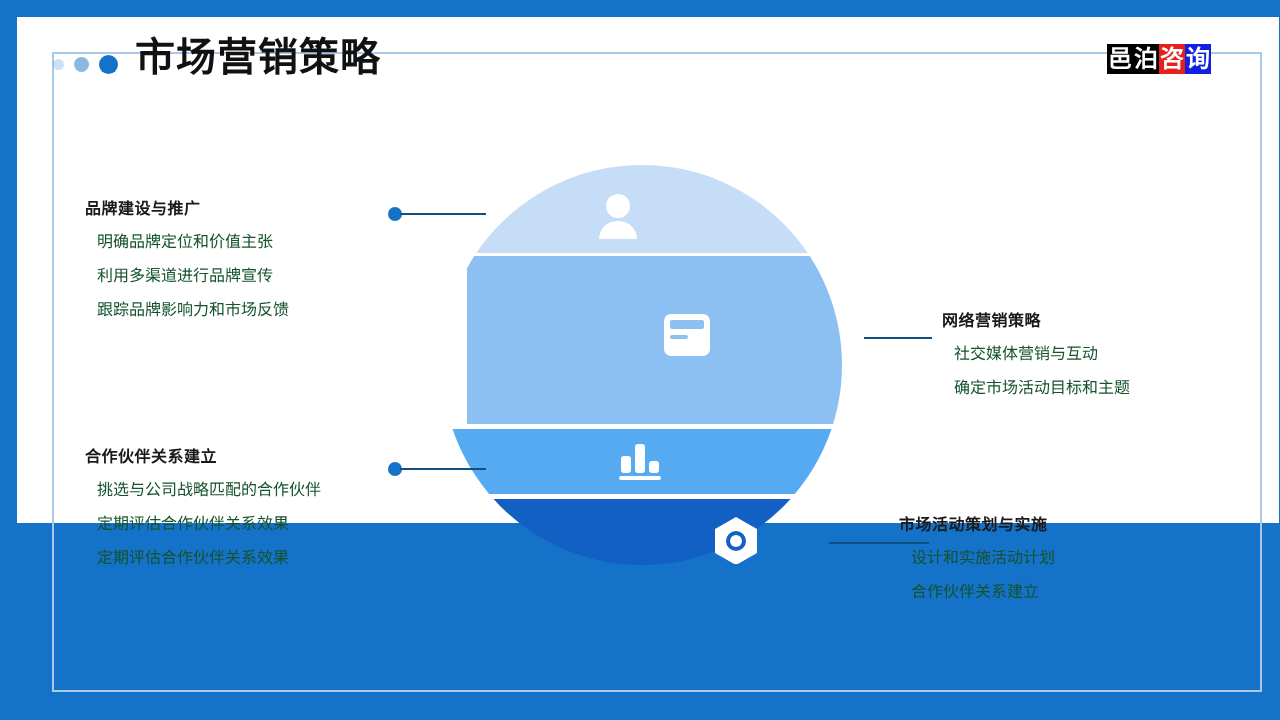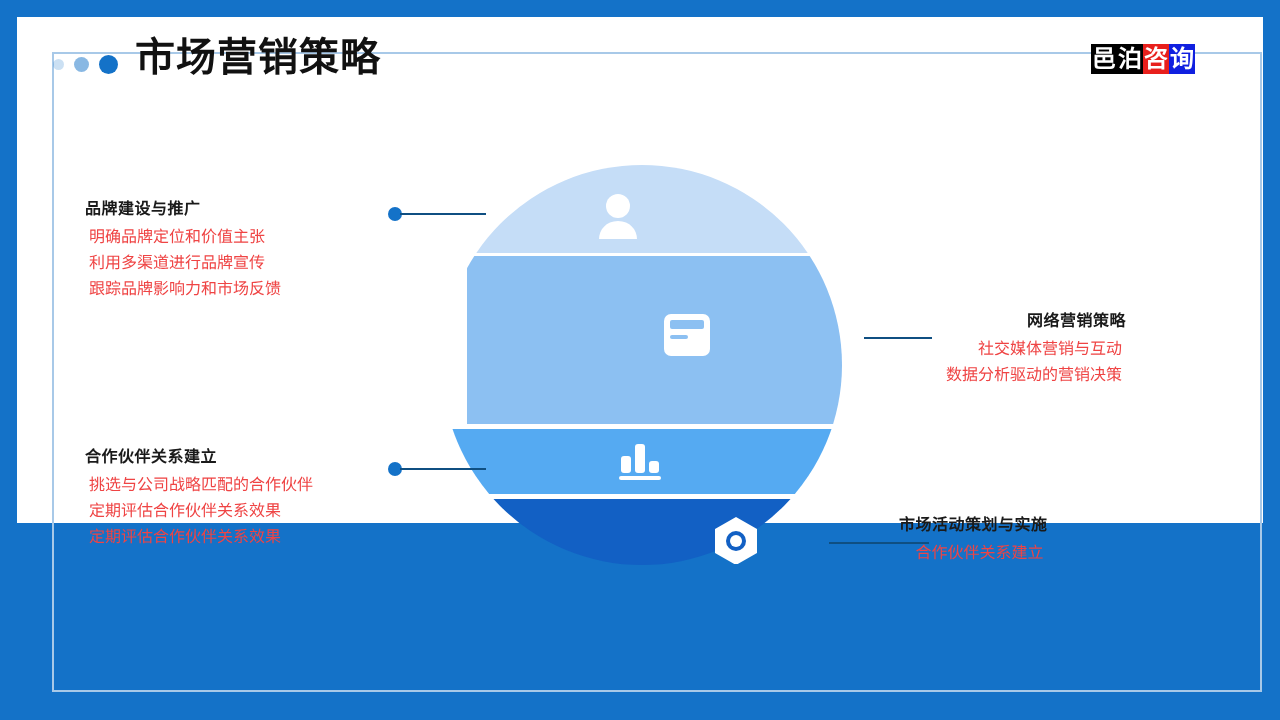--- a/index.html
+++ b/index.html
@@ -19,20 +19,21 @@
     position: absolute;
     left: 0; top: 0;
     width: 1280px; height: 720px;
     background: #1472c8;
   }
   .slide-inner {
     position: absolute;
     left: 17px; top: 17px;
     width: 1246px; height: 506px;
     background: #ffffff;
+    padding-left: 16px;
   }
   .thin-frame {
     position: absolute;
     left: 35px; top: 35px;
     width: 1210px; height: 640px;
     border: 2px solid #a8c9e8;
     box-sizing: border-box;
     pointer-events: none;
   }
 
@@ -150,28 +151,28 @@
   .block { position: absolute; }
   .block h3 {
     margin: 0 0 7px 0;
     font-size: 16px;
     font-weight: bold;
     color: #1a1a1a;
     letter-spacing: 0.5px;
     white-space: nowrap;
   }
   .block p {
-    margin: 4px;
+    margin: 12px;
     font-size: 16px;
     line-height: 22px;
-    color: #ef4444;
+    color: #14532d;
     white-space: nowrap;
   }
   .block.left  { text-align: left; }
-  .block.right { text-align: right; }
+  .block.right { text-align: left; }
 
   .blk-brand    { left: 68px;  top: 178px; }
   .blk-online   { left: 925px; top: 290px; }
   .blk-partner  { left: 68px;  top: 426px; }
   .blk-event    { left: 882px; top: 494px; }
 </style>
 </head>
 <body>
 
 <div class="slide">
@@ -251,29 +252,30 @@
     <div class="block left blk-brand">
       <h3>品牌建设与推广</h3>
       <p>明确品牌定位和价值主张</p>
       <p>利用多渠道进行品牌宣传</p>
       <p>跟踪品牌影响力和市场反馈</p>
     </div>
 
     <div class="block right blk-online">
       <h3>网络营销策略</h3>
       <p>社交媒体营销与互动</p>
-      <p>数据分析驱动的营销决策</p>
+      <p>确定市场活动目标和主题</p>
     </div>
 
     <div class="block left blk-partner">
       <h3>合作伙伴关系建立</h3>
       <p>挑选与公司战略匹配的合作伙伴</p>
       <p>定期评估合作伙伴关系效果</p>
       <p>定期评估合作伙伴关系效果</p>
     </div>
 
     <div class="block right blk-event">
       <h3>市场活动策划与实施</h3>
+      <p>设计和实施活动计划</p>
       <p>合作伙伴关系建立</p>
     </div>
 
   </div>
 </div>
 
 </body></html>

